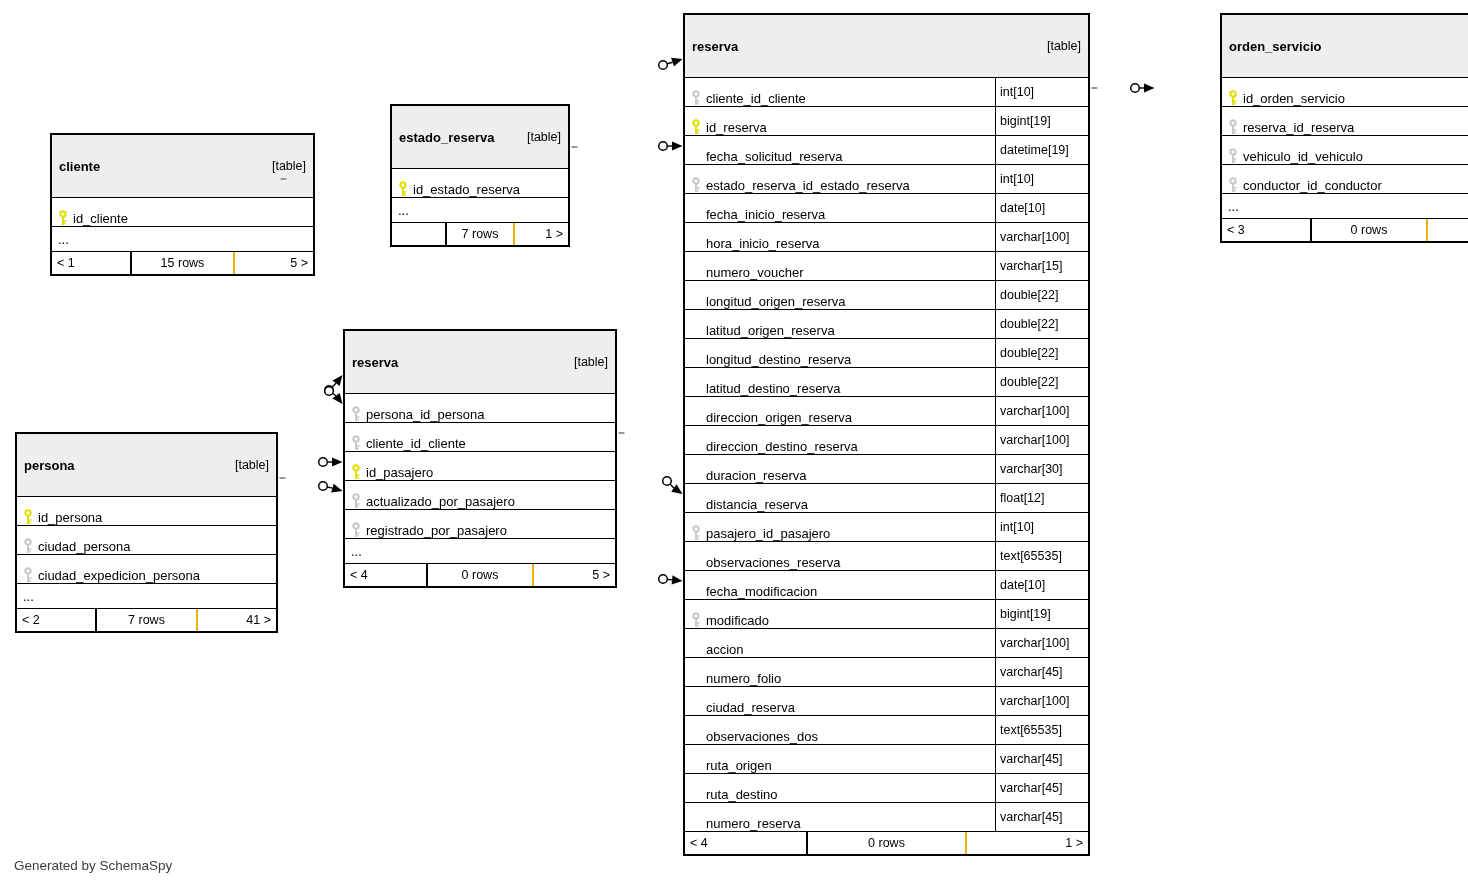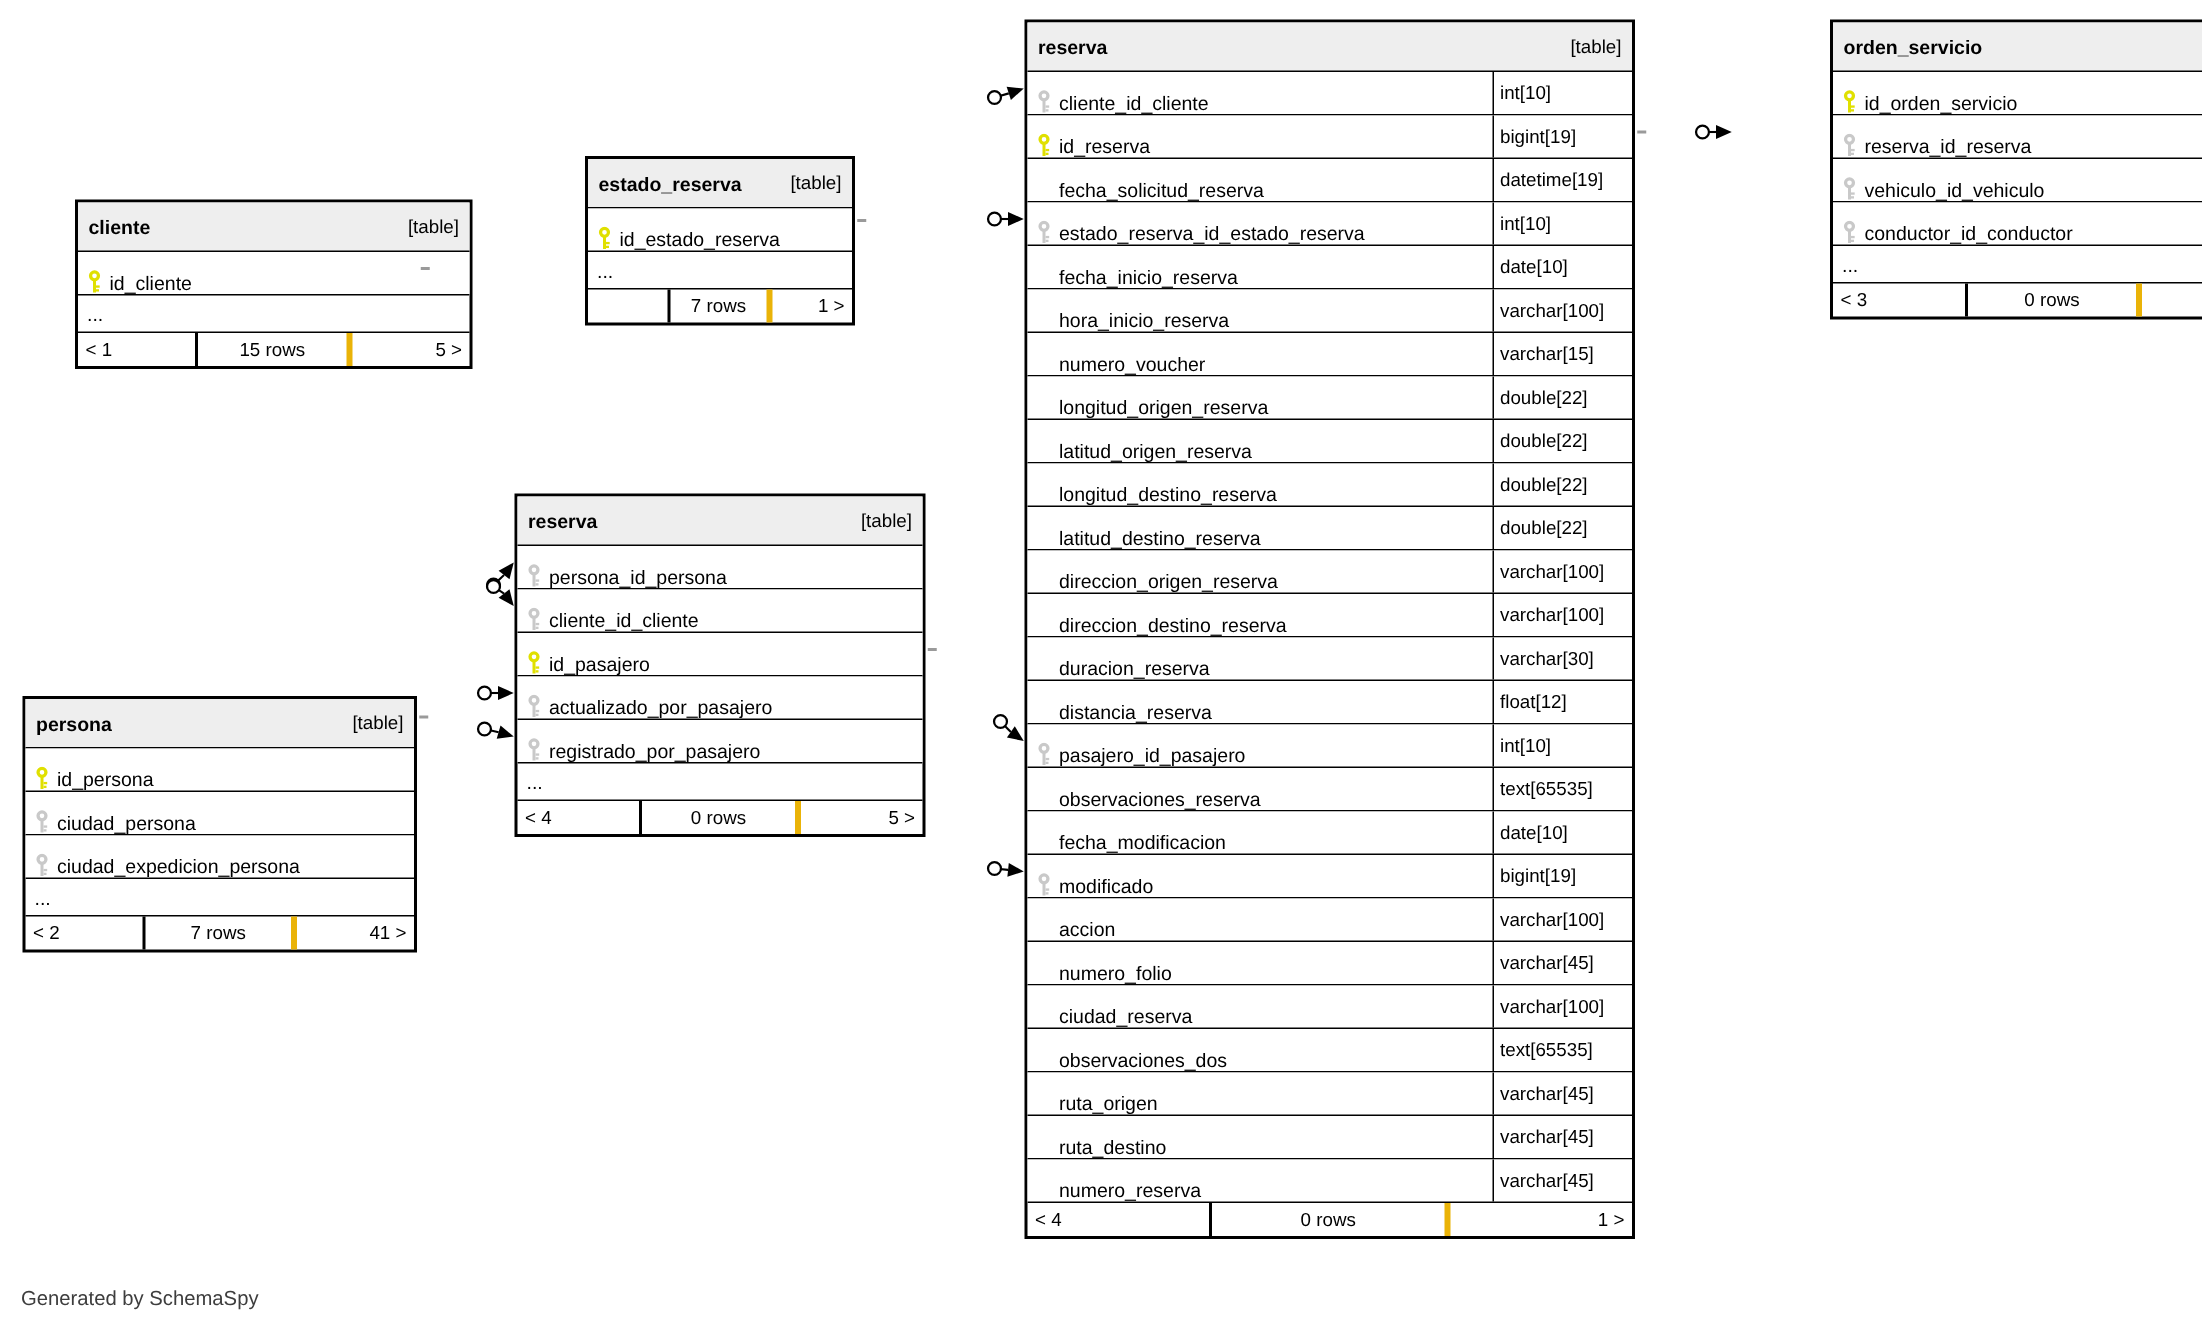--- a/index.html
+++ b/index.html
@@ -4,42 +4,42 @@
 <style>
   html,body{margin:0;padding:0;}
   body{
     width:1468px;height:888px;position:relative;background:#ffffff;
     font-family:"Liberation Sans", sans-serif;color:#000;overflow:hidden;
   }
   .tbl{position:absolute;background:#fff;border:2px solid #000;box-sizing:border-box;}
   .tbl-header{
     display:flex;justify-content:space-between;align-items:center;
     background:#eeeeee;border-bottom:1px solid #000;
-    height:28px;padding:2px 7px;font-size:13px;
+    height:28px;padding:17px 7px;font-size:13px;
   }
   .tbl-name{font-weight:bold;}
   .tbl-tag{font-weight:normal;font-size:12.5px;}
   .row{
     display:flex;align-items:flex-end;border-bottom:1px solid #000;
     height:28px;font-size:13px;background:#fff;
   }
   .icon-slot{width:21px;min-width:21px;display:flex;justify-content:center;align-items:center;}
   .row-label{flex:1;white-space:nowrap;overflow:hidden;}
   .type-cell{
     width:88px;min-width:88px;align-self:stretch;display:flex;align-items:center;
     border-left:1px solid #000;padding-left:4px;font-size:12.5px;white-space:nowrap;
   }
   .ellipsis-row{
     display:flex;align-items:center;border-bottom:1px solid #000;
     height:24px;padding-left:6px;font-size:13px;
   }
   .tbl-footer{display:flex;height:22px;font-size:12.5px;align-items:stretch;}
   .tbl-footer .cell{display:flex;align-items:center;box-sizing:border-box;padding:0 5px;white-space:nowrap;}
   .cell-left{width:30%;justify-content:flex-start;}
-  .cell-center{width:40%;justify-content:center;border-left:2px solid #000;border-right:4px solid #eab308;}
+  .cell-center{width:40%;justify-content:center;border-left:2px solid #000;border-right:2px solid #eab308;}
   .cell-right{width:30%;justify-content:flex-end;}
   .connector{position:absolute;overflow:visible;}
   .stub{position:absolute;overflow:visible;}
   .footer-note{position:absolute;left:14px;top:858px;font-size:13.5px;color:#3d3d3d;}
 </style>
 </head>
 <body>
 
 <div id="diagram-root">
     <div class="tbl" style="left: 14px; top: 133px; width: 265px; margin-left: 36px;">
@@ -148,21 +148,21 @@
         </span>
         <span class="row-label">registrado_por_pasajero</span>
       </div>
       <div class="ellipsis-row">...</div>
       <div class="tbl-footer">
         <span class="cell cell-left">&lt; 4</span>
         <span class="cell cell-center">0 rows</span>
         <span class="cell cell-right">5 &gt;</span>
       </div>
     </div>
-    <div class="tbl" style="left: 15px; top: 432px; width: 263px; margin-top: 32px;">
+    <div class="tbl" style="left: 15px; top: 432px; width: 263px;">
       <div class="tbl-header">
         <span class="tbl-name">persona</span>
         <span class="tbl-tag">[table]</span>
       </div>
       <div class="row">
         <span class="icon-slot">
           <svg width="10" height="16" viewBox="0 0 11 17">
             <circle cx="5.5" cy="4" r="2.9" fill="none" stroke="#e0e000" stroke-width="2.4"></circle>
             <rect x="4.4" y="7" width="2.2" height="9.2" fill="#e0e000"></rect>
             <rect x="6.6" y="11" width="2.7" height="1.7" fill="#e0e000"></rect>

